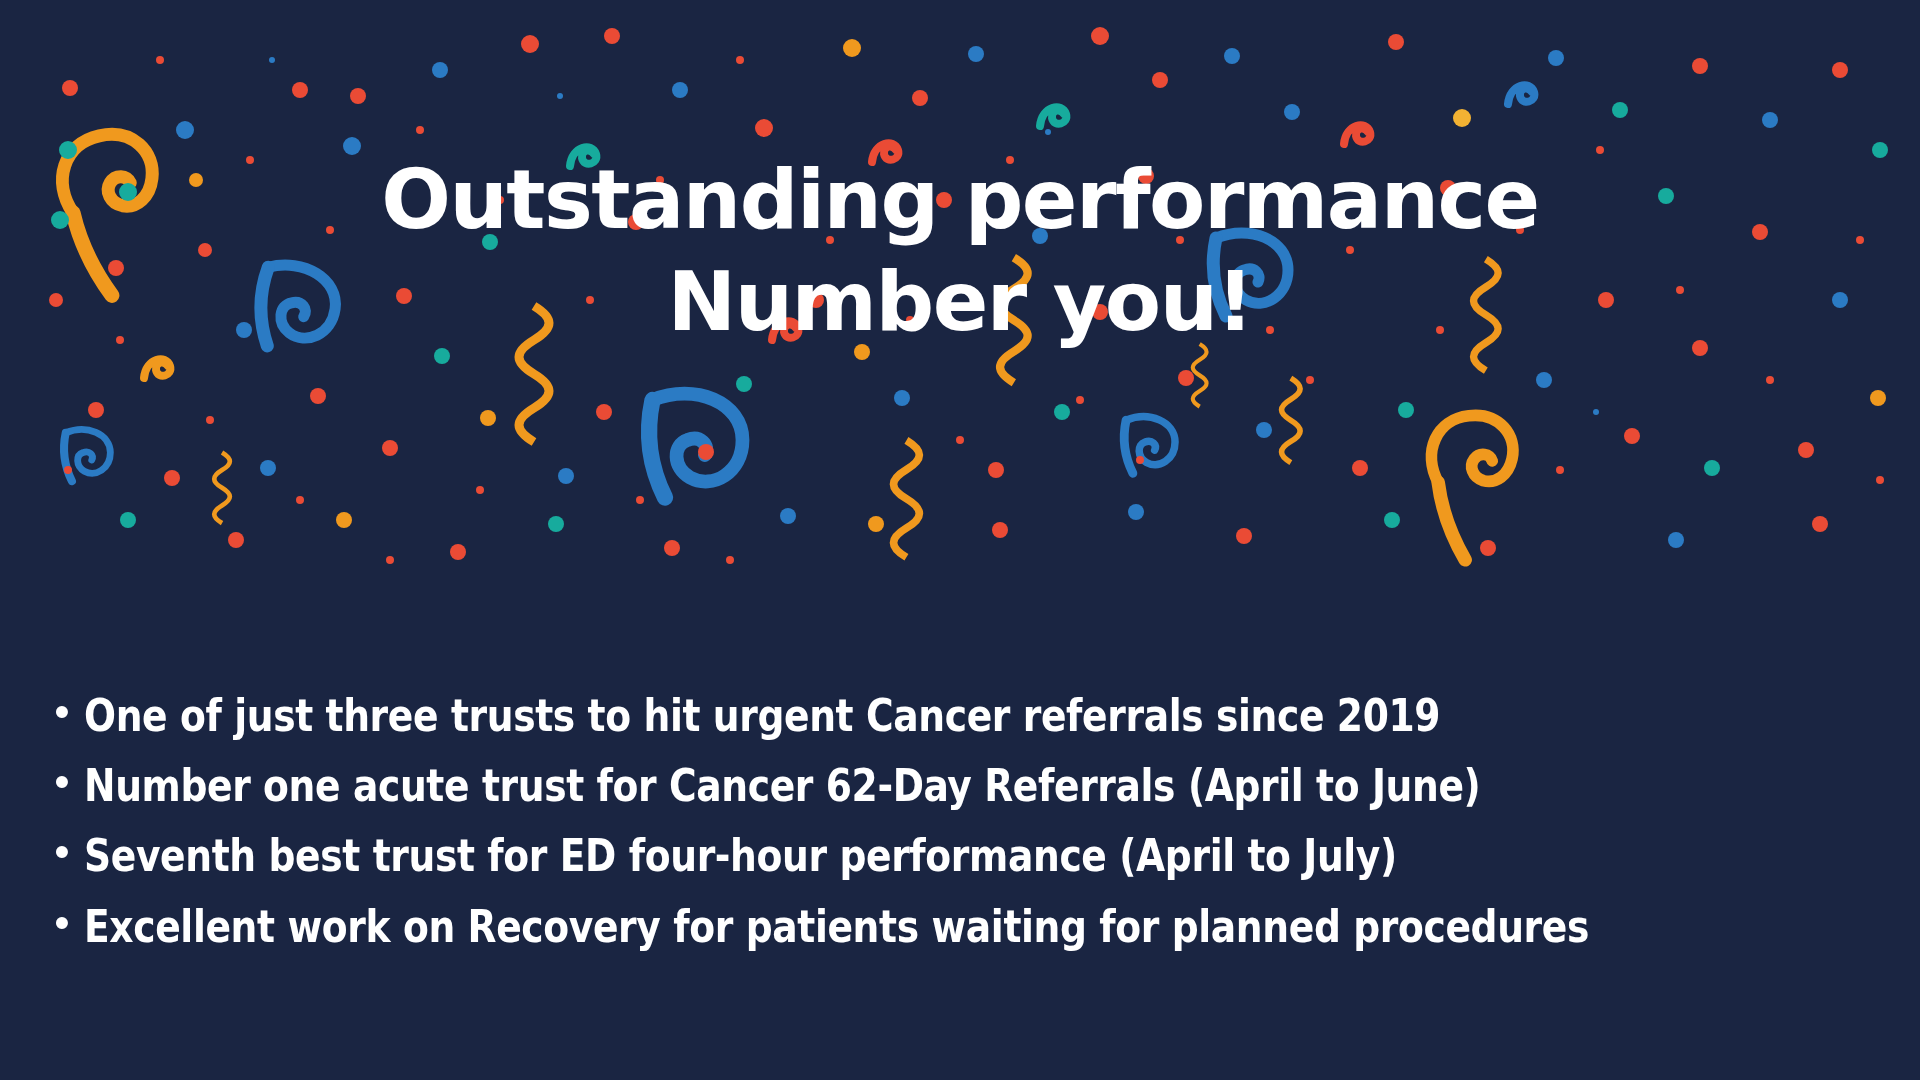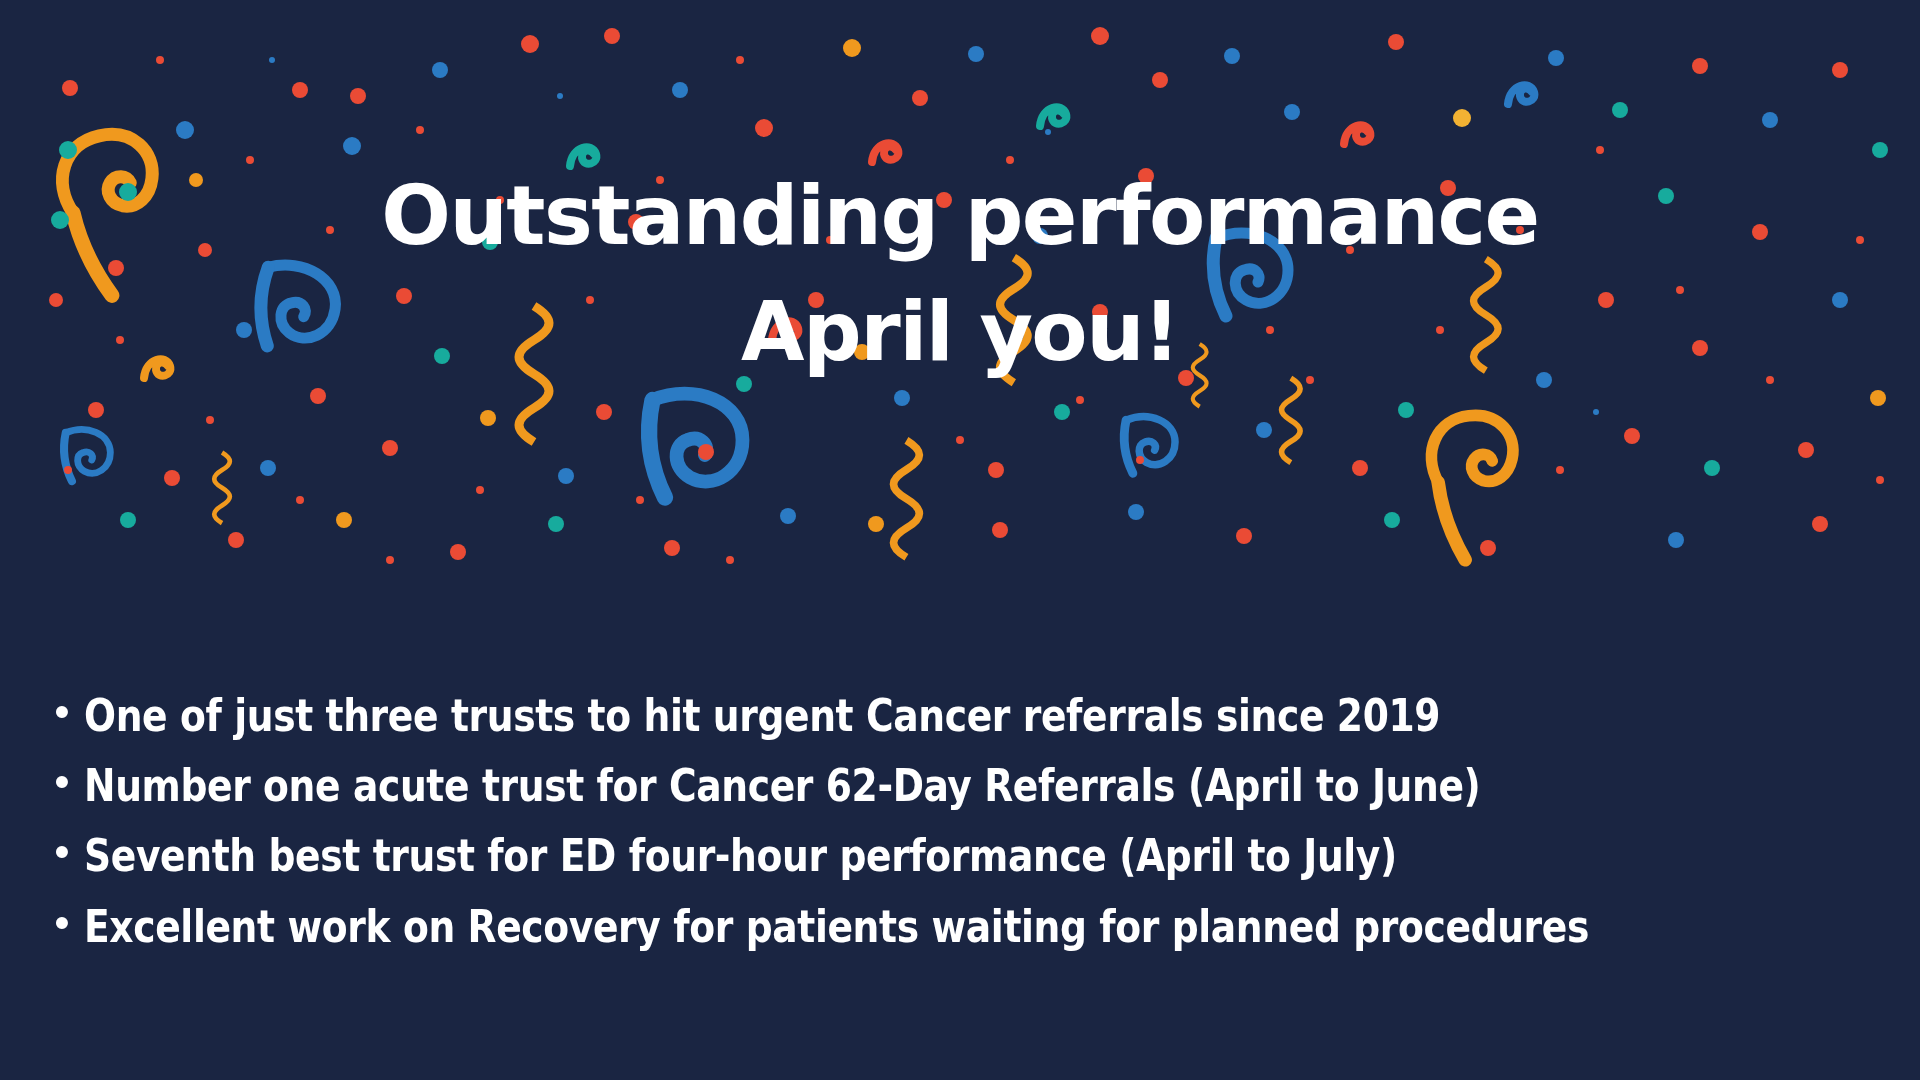--- a/index.html
+++ b/index.html
@@ -21,21 +21,21 @@
     text-align:center;
     pointer-events:none;
   }
   .title-line{
     color:#ffffff;
     font-family:"DejaVu Sans","Liberation Sans",sans-serif;
     font-weight:bold;
     font-size:82px;
     line-height:1.22;
     letter-spacing:-1.5px;
-    margin:16px;
+    margin:0;
     white-space:nowrap;
   }
   .title-line.l2{margin-top:2px;}
 
   
   .bullets{
     position:absolute;left:40px;top:690px;width:1840px;
     margin:0;padding:0;list-style:none;
   }
   .bullet-row{
@@ -257,21 +257,21 @@
         <circle cx="272" cy="60" r="3" fill="#2b7bc4"></circle>
         <circle cx="560" cy="96" r="3" fill="#2b7bc4"></circle>
         <circle cx="1048" cy="132" r="3" fill="#2b7bc4"></circle>
         <circle cx="1596" cy="412" r="3" fill="#2b7bc4"></circle>
       </g>
     </svg>
   </div>
 
   <div class="title-block">
     <div class="title-line l1">Outstanding performance</div>
-    <div class="title-line l2">April you!</div>
+    <div class="title-line l2">Number you!</div>
   </div>
 
   <ul class="bullets">
     <li class="bullet-row">
       <span class="bullet-dot">•</span>
       <span class="bullet-text">One of just three trusts to hit urgent Cancer referrals since 2019</span>
     </li>
     <li class="bullet-row">
       <span class="bullet-dot">•</span>
       <span class="bullet-text">Number one acute trust for Cancer 62-Day Referrals (April to June)</span>

